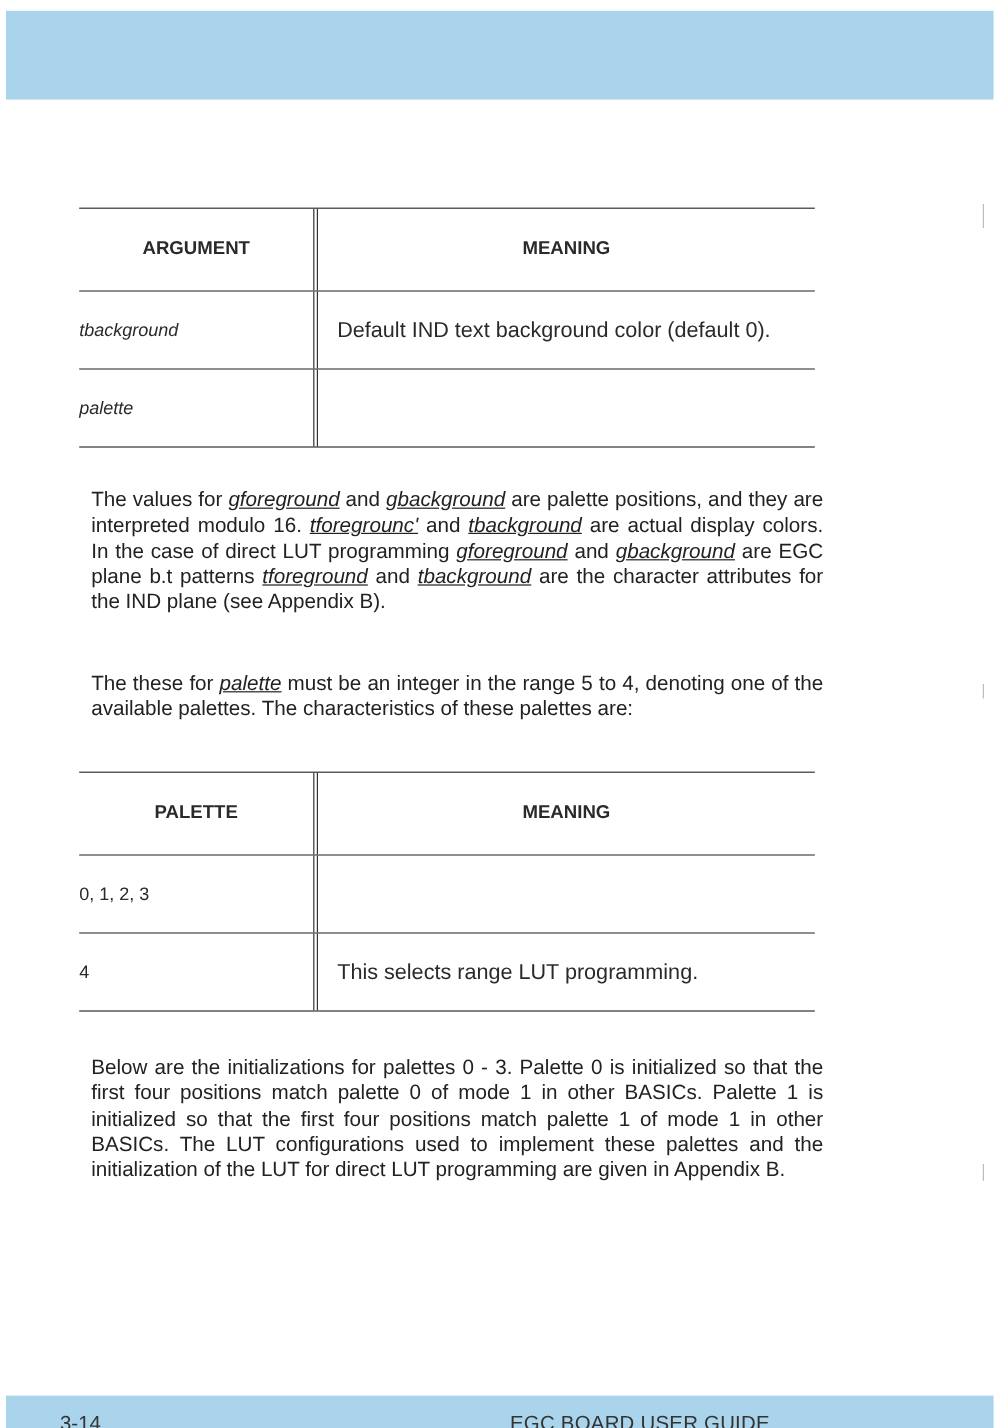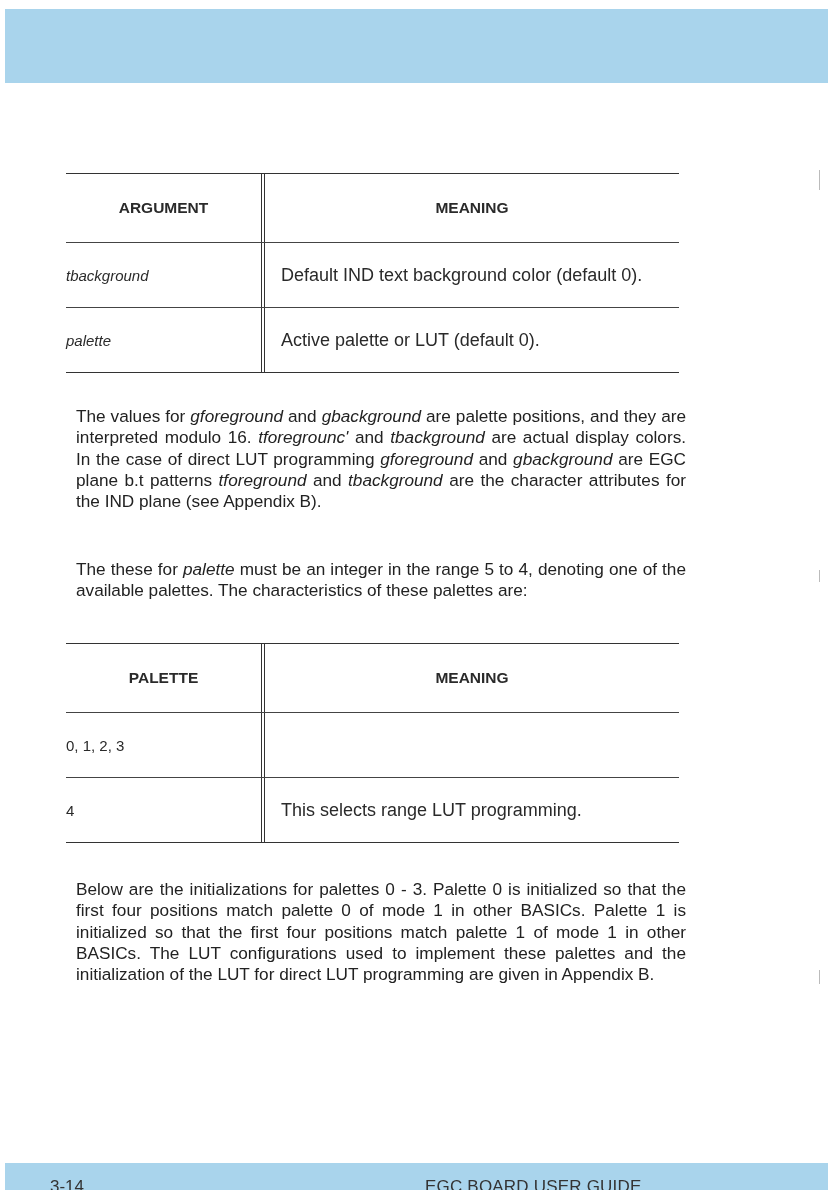--- a/index.html
+++ b/index.html
@@ -39,42 +39,41 @@
     flex: 1; display: flex; align-items: center; padding-left: 16px; font-size: 18px;
   }
   .tbl .header .c1, .tbl .header .c2 {
     justify-content: center; font-weight: bold; font-size: 15.5px; padding-left: 0;
   }
   .tbl .it { font-style: italic; }
   .para {
     position: absolute; left: 76px; width: 610px;
     font-size: 17.2px; line-height: 21.3px; text-align: justify; color: #222;
   }
-  .para i { font-style: italic; }
+  .para i { font-style: italic; text-decoration: underline; }
   .mark {
     position: absolute; width: 1px; background: #bbb;
   }
 </style>
 </head>
 <body>
 
 <div class="top-band"></div>
 
 <div class="tbl" style="top:173px;">
   <div class="row header">
     <div class="c1">ARGUMENT</div>
     <div class="c2">MEANING</div>
   </div>
   <div class="row">
     <div class="c1 it">tbackground</div>
     <div class="c2">Default IND text background color (default 0).</div>
   </div>
   <div class="row">
     <div class="c1 it">palette</div>
-    <div class="c2">Active palette or LUT (default 0).</div>
   </div>
 </div>
 
 <div class="para" style="top:406px;"><span>The values for </span><i>gforeground</i><span> and </span><i>gbackground</i><span> are palette positions, and they are interpreted modulo 16. </span><i>tforegrounc'</i><span> and </span><i>tbackground</i><span> are actual display colors. In the case of direct LUT programming </span><i>gforeground</i><span> and </span><i>gbackground</i><span> are EGC plane b.t patterns </span><i>tforeground</i><span> and </span><i>tbackground</i><span> are the character attributes for the IND plane (see Appendix B).</span></div>
 
 <div class="para" style="top:559px;"><span>The these for </span><i>palette</i><span> must be an integer in the range 5 to 4, denoting one of the available palettes. The characteristics of these palettes are:</span></div>
 
 <div class="tbl" style="top:643px;">
   <div class="row header">
     <div class="c1">PALETTE</div>

